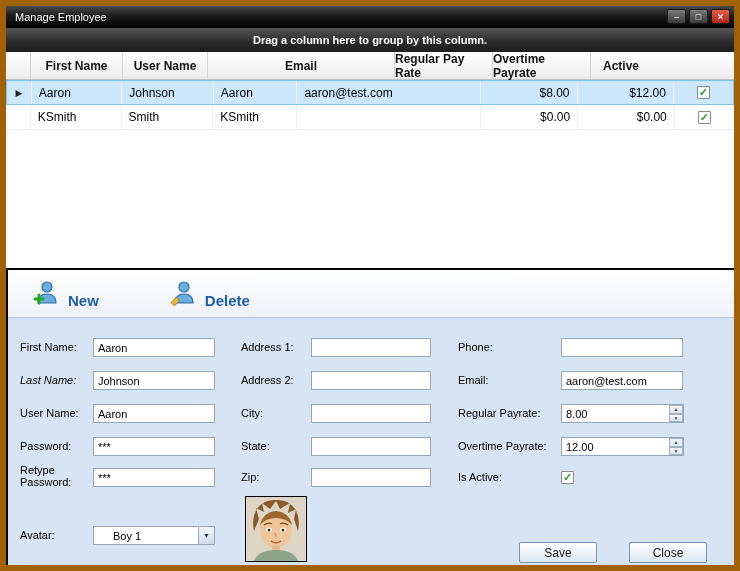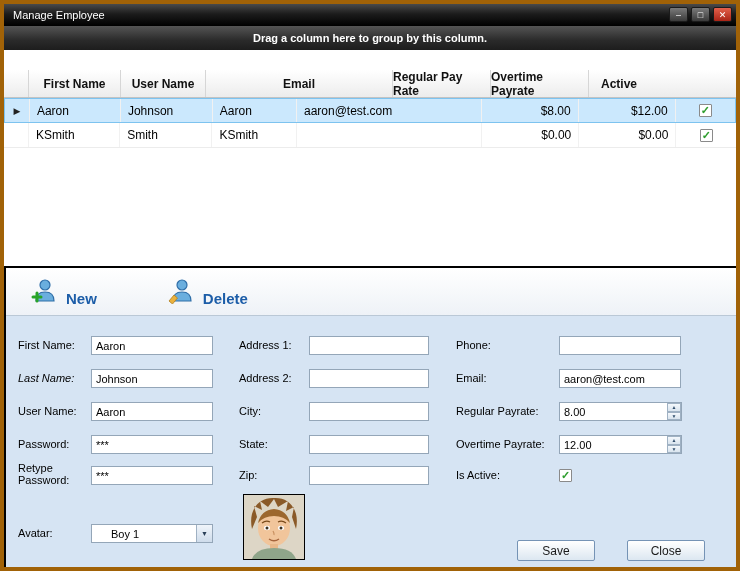--- a/index.html
+++ b/index.html
@@ -1,37 +1,37 @@
 <!DOCTYPE html>
 <html><head>
 <meta charset="utf-8">
 <style>
   * { margin:0; padding:0; box-sizing:border-box; font-family:"Liberation Sans", sans-serif; }
   html,body { width:740px; height:571px; background:#ffffff; }
-  .window { position:relative; width:740px; height:571px; background:#ffffff; border:4px solid #a16207; overflow:hidden; }
+  .window { position:relative; width:740px; height:571px; background:#ffffff; border:6px solid #a16207; overflow:hidden; }
 
   
   .titlebar { position:absolute; top:0; left:0; right:0; height:22px;
     background:linear-gradient(#4a4a4a, #1c1c1c 45%, #000000); color:#fff;
     display:flex; align-items:center; padding-left:9px; font-size:11px; }
   .win-controls { position:absolute; right:4px; top:3px; display:flex; gap:3px; }
   .win-btn { width:19px; height:15px; border:1px solid #1b1b1b; border-radius:2px;
     background:linear-gradient(#7a7a7a,#3a3a3a); color:#fff; font-size:9px;
     display:flex; align-items:center; justify-content:center; cursor:default; }
   .win-btn.close { background:linear-gradient(#e4604b,#a92417); }
 
   
   .groupbar { position:absolute; top:22px; left:0; right:0; height:24px;
     background:linear-gradient(#555555,#2a2a2a 60%,#1d1d1d); color:#ffffff;
     font-size:11px; font-weight:bold; display:flex; align-items:center; justify-content:center; }
 
   
   .grid { position:absolute; top:46px; left:0; right:0; height:216px; background:#ffffff; }
   .grid-header { display:flex; height:28px; background:linear-gradient(#ffffff,#ececec);
-    border-bottom:1px solid #c3c3c3;margin-top:20px; }
+    border-bottom:1px solid #c3c3c3; }
   .grid-header .cell { display:flex; align-items:center; justify-content:center;
     font-size:12px; font-weight:600; color:#111; border-right:1px solid #d6d6d6; }
   .grid-row { display:flex; height:25px; border-bottom:1px solid #ececec; font-size:12px; background:#fff; }
   .grid-row .cell { display:flex; align-items:center; padding:0 7px; border-right:1px solid #f1f1f1; overflow:hidden; white-space:nowrap; }
   .grid-row.selected { background:#cbe8fd; border:1px solid #7dc3ef; height:25px; }
   .num { justify-content:flex-end; }
   .ctr { justify-content:center; }
   .w-ind { width:25px; } .w-fn { width:92px; } .w-ln { width:93px; } .w-un { width:85px; }
   .w-em { width:187px; } .w-rp { width:98px; } .w-op { width:98px; } .w-ac { width:60px; border-right:none !important; }
   .row-arrow { font-size:9px; color:#222; }

